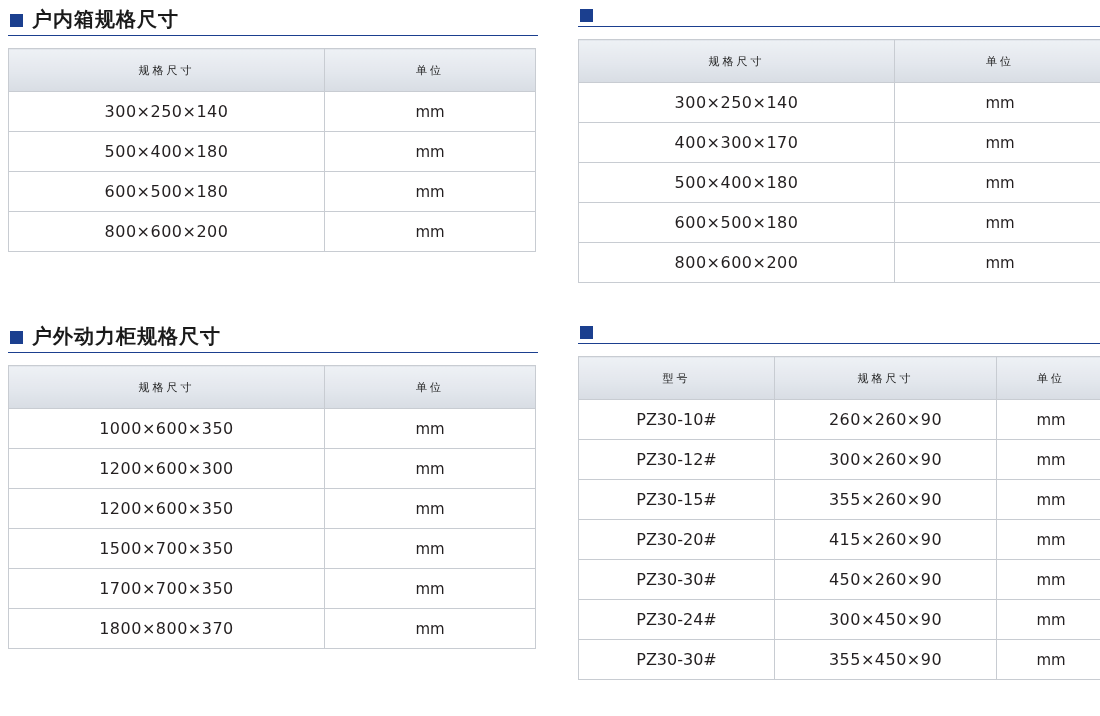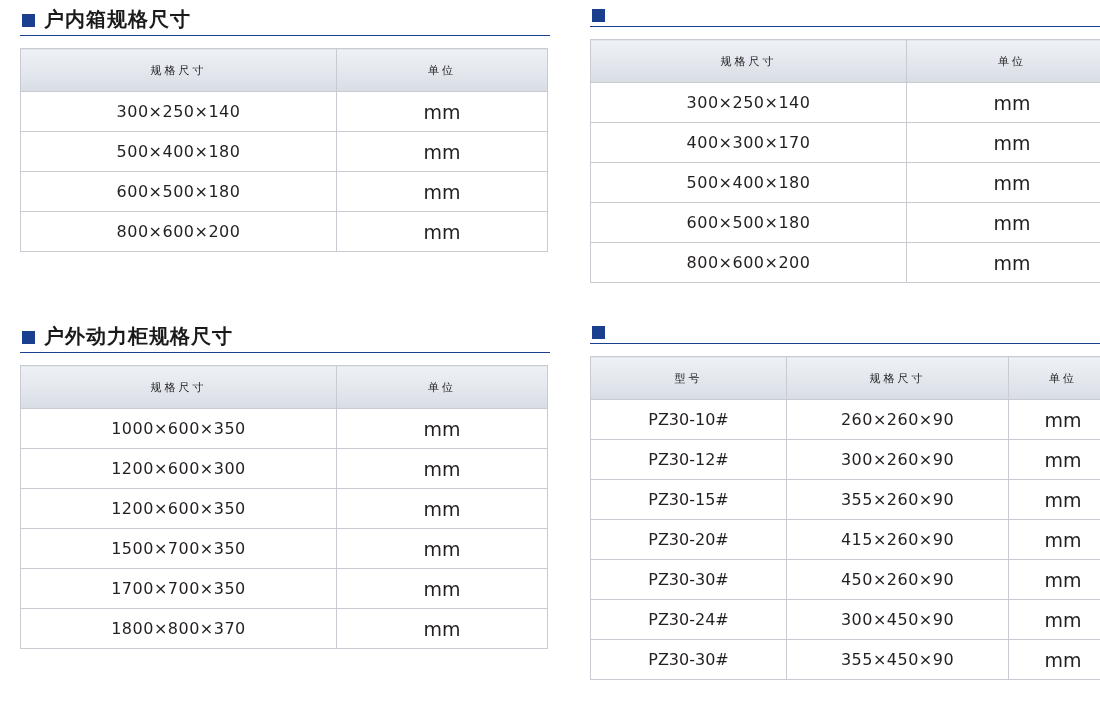--- a/index.html
+++ b/index.html
@@ -19,21 +19,21 @@
     width: 1100px;
     height: 716px;
     box-sizing: border-box;
     padding: 0;
   }
   .grid {
     display: grid;
     grid-template-columns: 530px 530px;
     column-gap: 40px;
     row-gap: 0;
-    padding: 8px 0 0 20px;
+    padding: 8px 0 0 8px;
     box-sizing: border-box;
   }
   .block {
     box-sizing: border-box;
   }
   .block.row2 {
     padding-top: 42px;
   }
   
   .heading {
@@ -83,21 +83,21 @@
   }
   table.spec tbody td {
     height: 37px;
     font-size: 16px;
     background: #ffffff;
   }
   table.spec tbody td.dims {
     letter-spacing: 0.5px;
   }
   table.spec tbody td.unit {
-    font-size: 19px;
+    font-size: 15px;
   }
   
   table.t2 col.c1 { width: 316px; }
   table.t2 col.c2 { width: 211px; }
   
   table.t3 col.c1 { width: 196px; }
   table.t3 col.c2 { width: 222px; }
   table.t3 col.c3 { width: 109px; }
 
   table.tight tbody td { height: 37px; }

